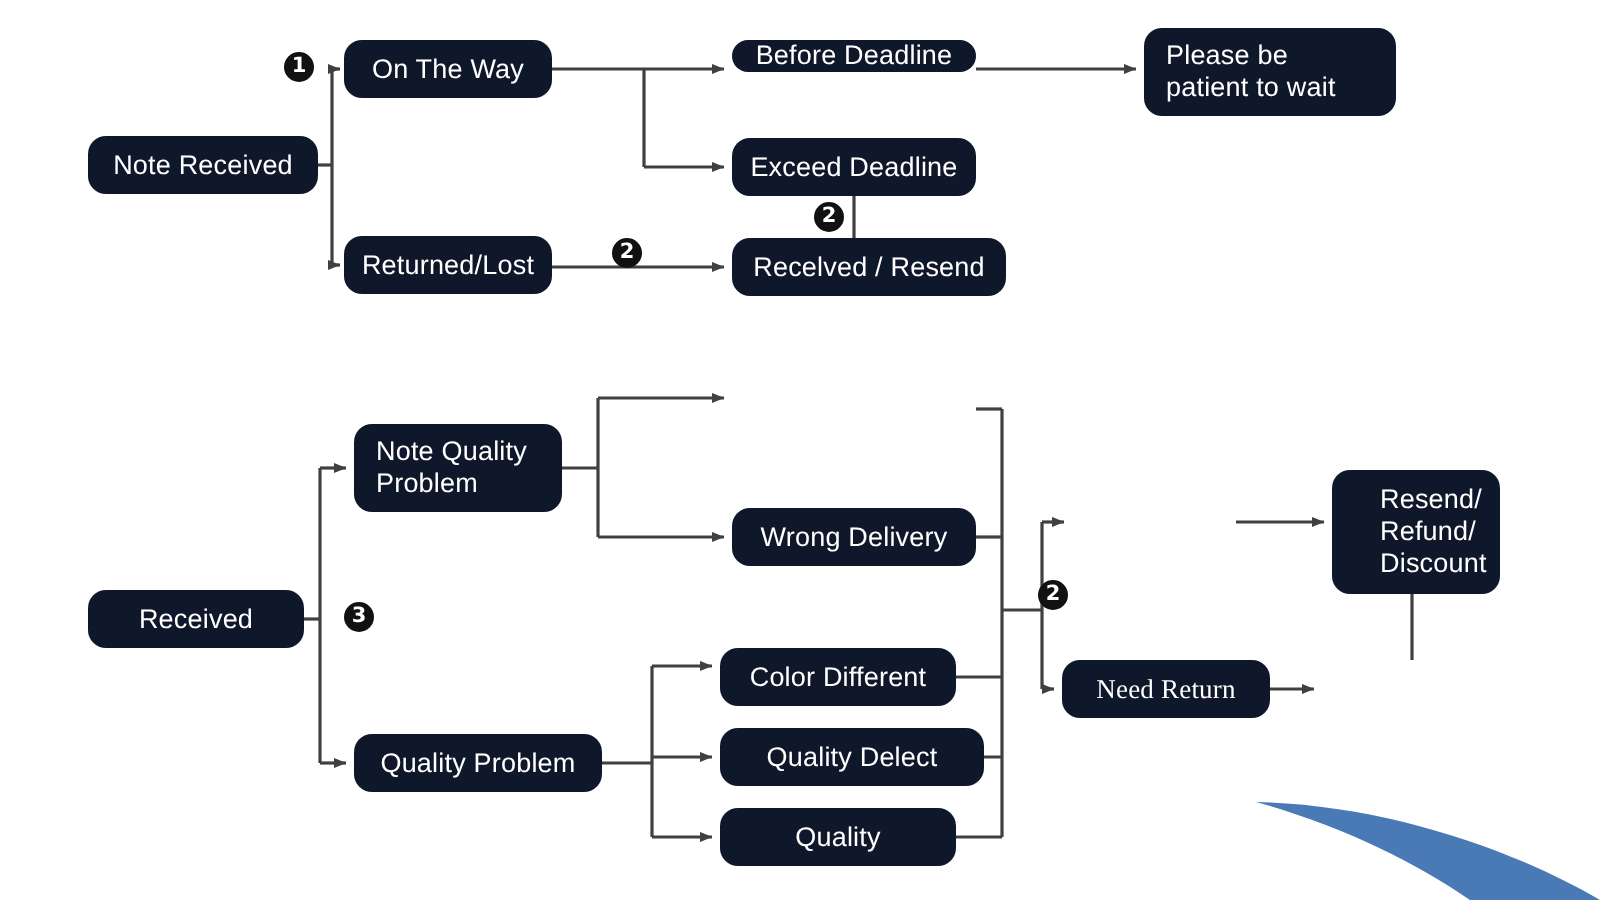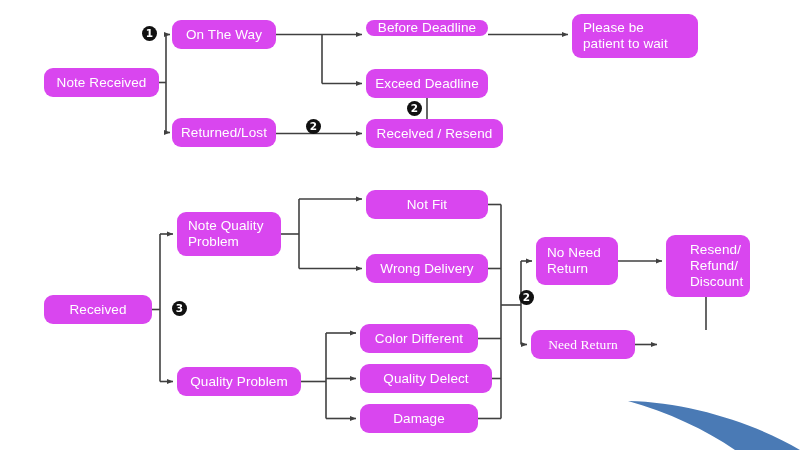--- a/index.html
+++ b/index.html
@@ -20,21 +20,21 @@
   #edges {
     position: absolute;
     left: 0;
     top: 0;
     width: 800px;
     height: 450px;
   }
   .node {
     position: absolute;
     box-sizing: border-box;
-    background: #d946ef;
+    background: #0f172a;
     color: #ffffff;
     border-radius: 9px;
     display: flex;
     align-items: center;
     justify-content: center;
     text-align: center;
     font-family: "Liberation Sans", sans-serif;
     font-size: 13.5px;
     line-height: 1.18;
     letter-spacing: 0.1px;
@@ -151,32 +151,29 @@
   <div class="node left" style="left:572px; top:14px; width:126px; height:44px;">Please be
 patient to wait</div>
 
   <div class="node" style="left:44px; top:295px; width:108px; height:29px;">Received</div>
 
   <div class="node left" style="left:177px; top:212px; width:104px; height:44px;">Note Quality
 Problem</div>
 
   <div class="node" style="left:177px; top:367px; width:124px; height:29px;">Quality Problem</div>
 
-  <div class="node" style="left:366px; top:190px; width:122px; height:29px;">Not Fit</div>
 
   <div class="node" style="left:366px; top:254px; width:122px; height:29px;">Wrong Delivery</div>
 
   <div class="node" style="left:360px; top:324px; width:118px; height:29px;">Color Different</div>
 
   <div class="node" style="left:360px; top:364px; width:132px; height:29px;text-align:right;">Quality Delect</div>
 
-  <div class="node" style="left:360px; top:404px; width:118px; height:29px;">Damage</div>
+  <div class="node" style="left:360px; top:404px; width:118px; height:29px;">Quality</div>
 
-  <div class="node left" style="left:536px; top:237px; width:82px; height:48px;">No Need
-Return</div>
 
   <div class="node" style="left:531px; top:330px; width:104px; height:29px;font-family:Liberation Serif, serif;">Need Return</div>
 
   <div class="node left" style="left:666px; top:235px; width:84px; height:62px;padding-left:24px;">Resend/
 Refund/
 Discount</div>
 
 
   <div class="marker" style="left:142px; top:26px;">1</div>
 

